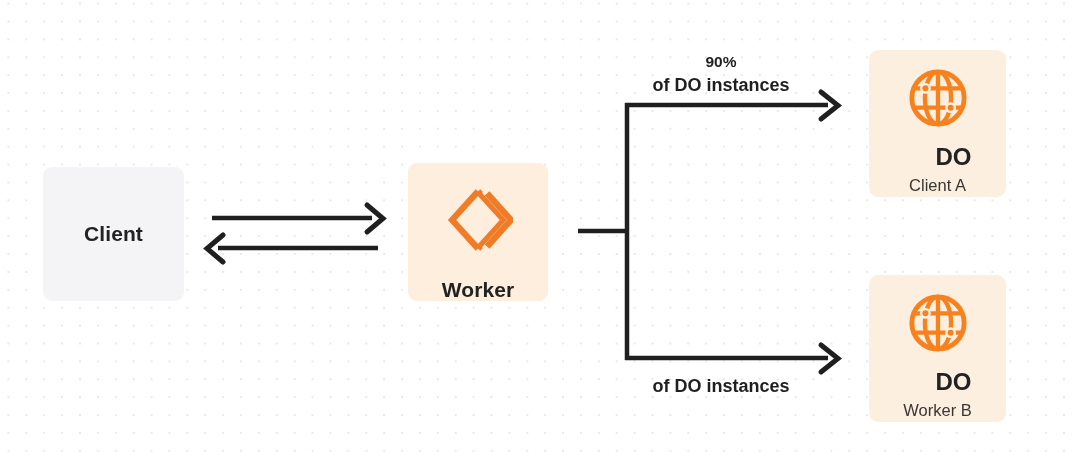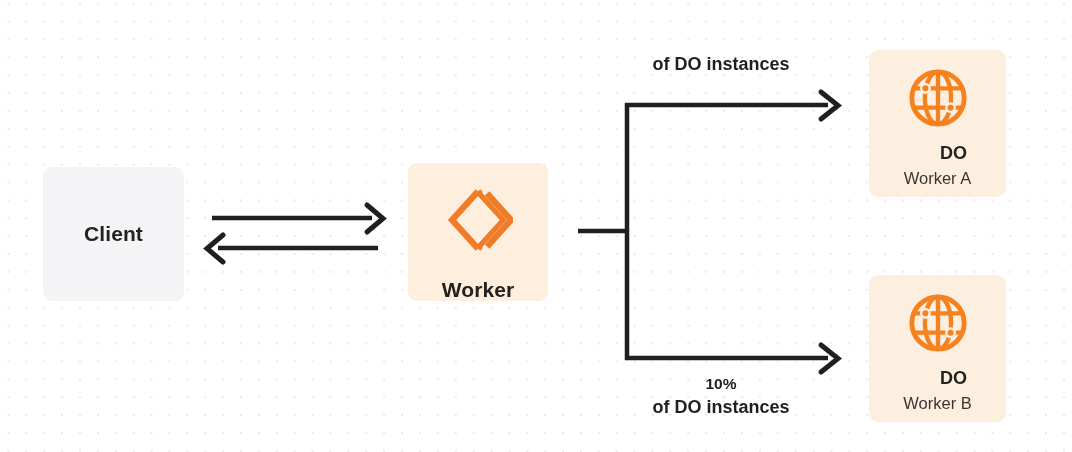--- a/index.html
+++ b/index.html
@@ -77,21 +77,21 @@
   }
   .node.client .node-title {
     font-size: 21px;
   }
   .node.worker .node-title {
     font-size: 21px;
     margin-top: 22px;
   }
   .node.do-a .node-title,
   .node.do-b .node-title {
-    font-size: 18px;
+    font-size: 24px;
     margin-top: 14px;
     margin-left: 32px;
   }
   .node-sub {
     font-size: 16.5px;
     color: #3a3632;
     line-height: 1.25;
     margin-top: 3px;
   }
 
@@ -205,21 +205,21 @@
         <line x1="32" y1="5" x2="32" y2="59" stroke="#f6821f" stroke-width="4.5"></line>
         <line x1="6" y1="22" x2="58" y2="22" stroke="#f6821f" stroke-width="4.5"></line>
         <line x1="6" y1="42" x2="58" y2="42" stroke="#f6821f" stroke-width="4.5"></line>
         <circle cx="19" cy="22" r="5.6" fill="#fdefdf"></circle>
         <circle cx="19" cy="22" r="3.1" fill="#f6821f"></circle>
         <circle cx="45" cy="42" r="5.6" fill="#fdefdf"></circle>
         <circle cx="45" cy="42" r="3.1" fill="#f6821f"></circle>
       </svg>
     </span>
     <span class="node-title">DO</span>
-    <span class="node-sub">Worker A</span>
+    <span class="node-sub">Client A</span>
   </div>
 
   <div class="node do-b">
     <span class="icon-wrap">
       <svg class="globe-icon" viewBox="0 0 64 64" aria-hidden="true">
         <circle cx="32" cy="32" r="27" fill="none" stroke="#f6821f" stroke-width="5"></circle>
         <ellipse cx="32" cy="32" rx="13.5" ry="27" fill="none" stroke="#f6821f" stroke-width="4.5"></ellipse>
         <line x1="32" y1="5" x2="32" y2="59" stroke="#f6821f" stroke-width="4.5"></line>
         <line x1="6" y1="22" x2="58" y2="22" stroke="#f6821f" stroke-width="4.5"></line>
         <line x1="6" y1="42" x2="58" y2="42" stroke="#f6821f" stroke-width="4.5"></line>
@@ -227,21 +227,21 @@
         <circle cx="19" cy="22" r="3.1" fill="#f6821f"></circle>
         <circle cx="45" cy="42" r="5.6" fill="#fdefdf"></circle>
         <circle cx="45" cy="42" r="3.1" fill="#f6821f"></circle>
       </svg>
     </span>
     <span class="node-title">DO</span>
     <span class="node-sub">Worker B</span>
   </div>
 
   <div class="edge-label top">
+    <span class="pct">90%</span>
     <span class="of">of DO instances</span>
   </div>
 
   <div class="edge-label bottom">
-    <span class="pct">10%</span>
     <span class="of">of DO instances</span>
   </div>
 
 </div>
 
 </body></html>

